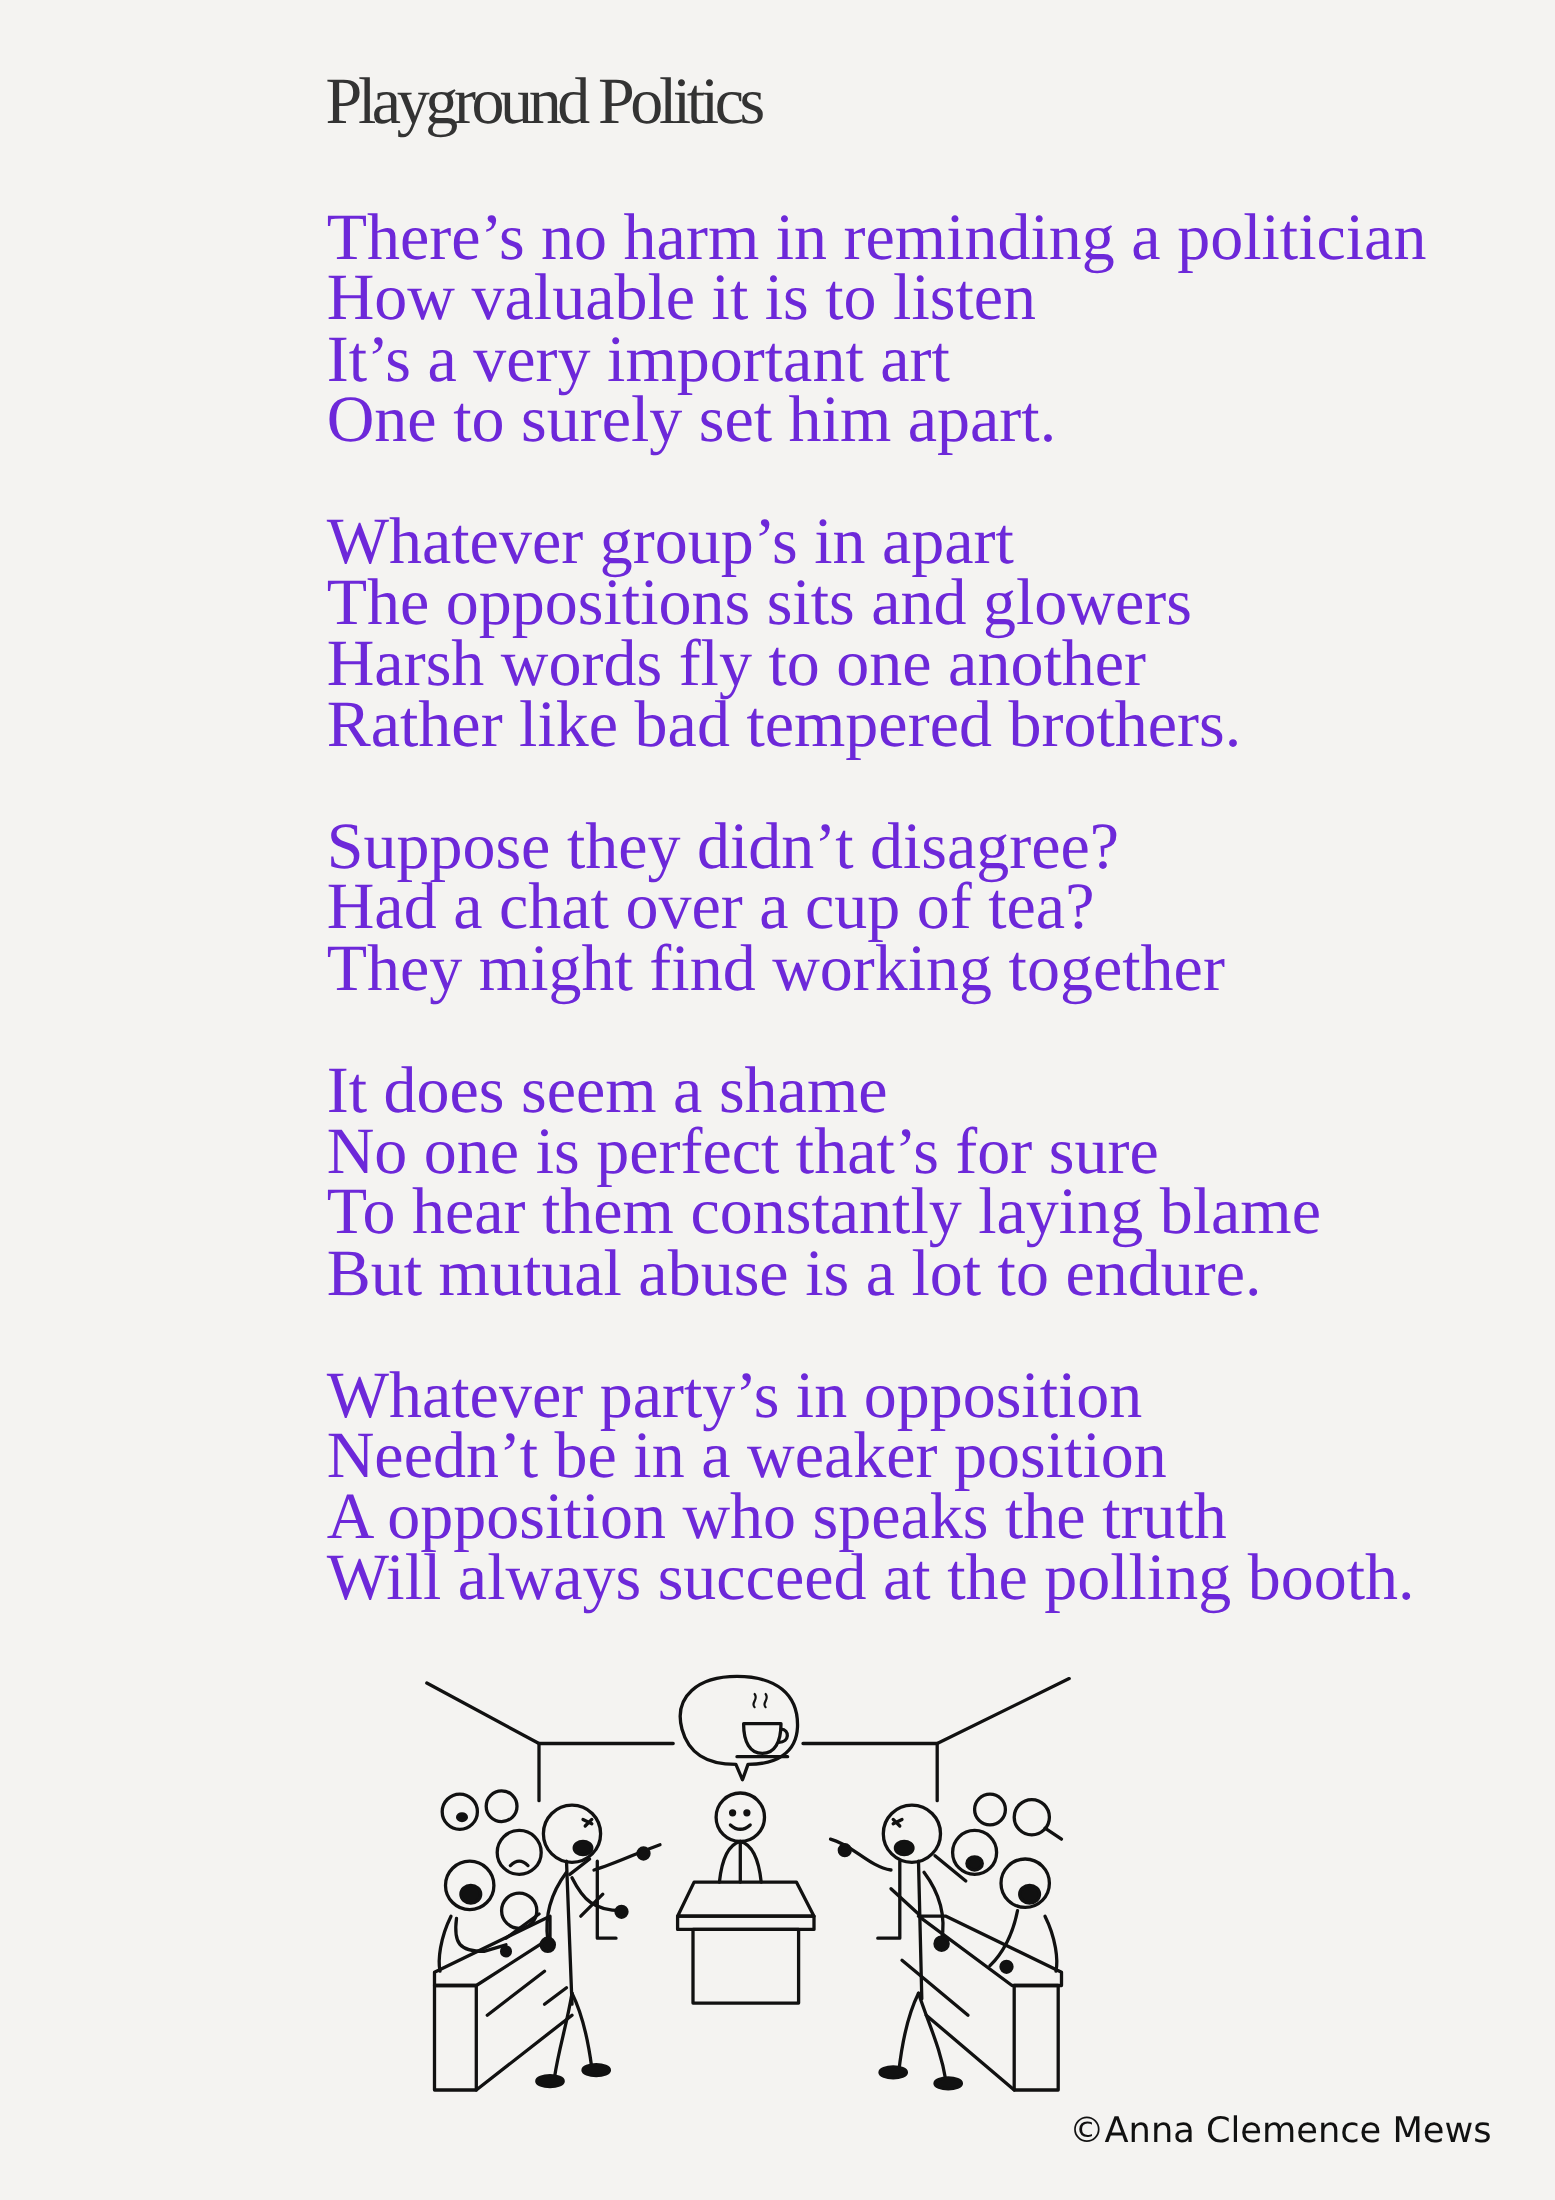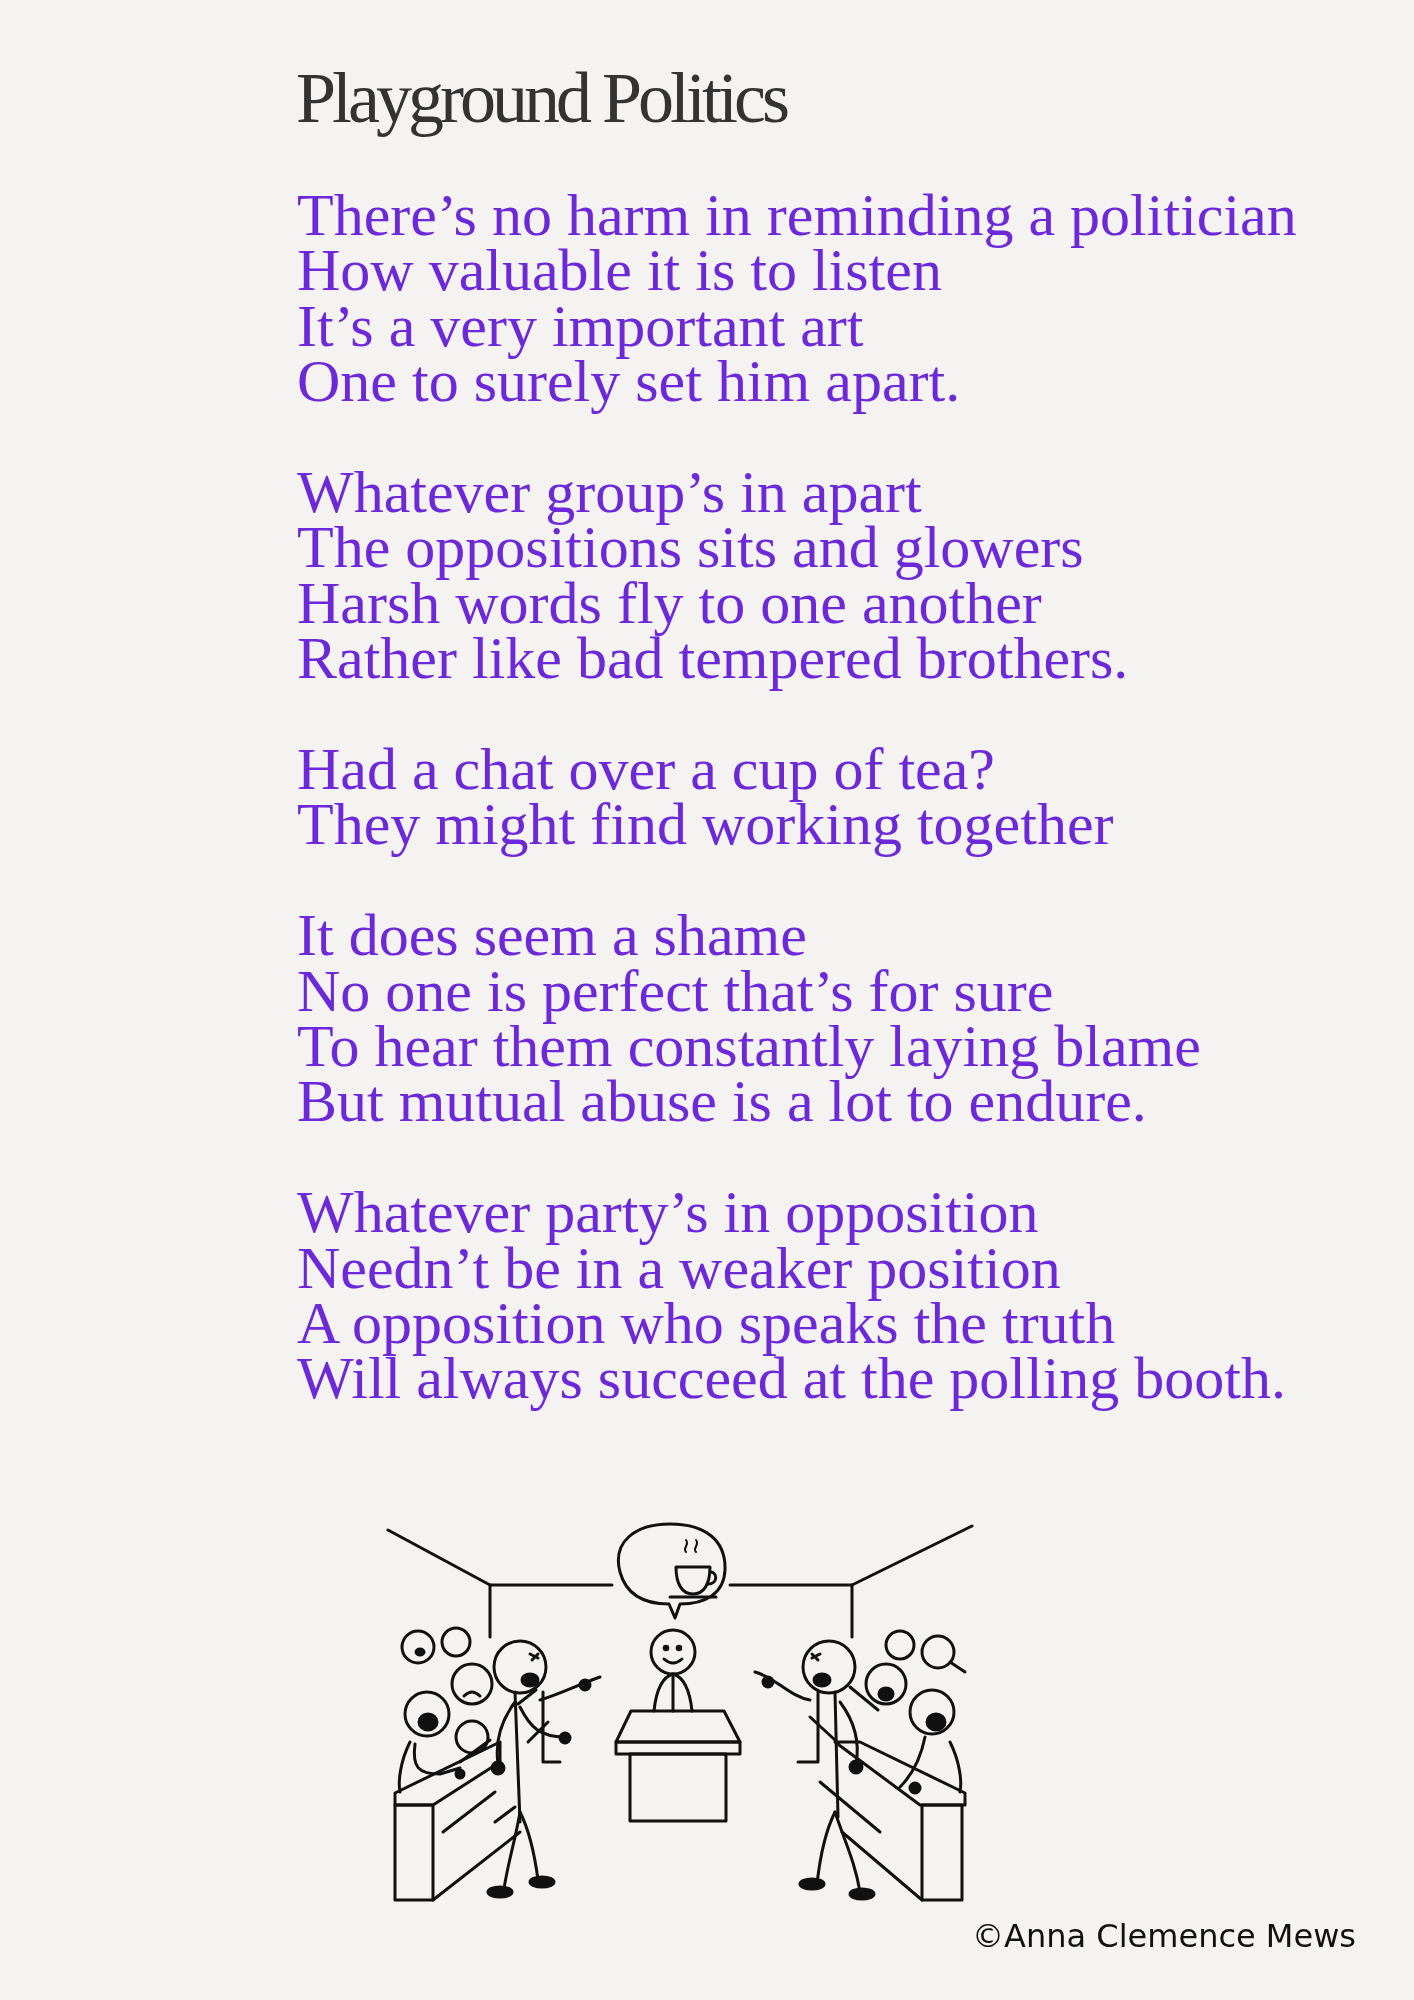--- a/index.html
+++ b/index.html
@@ -8,21 +8,21 @@
     background: #f4f3f1;
     position: relative;
     overflow: hidden;
     color: #2f2f2f;
   }
   .title {
     position: absolute;
     left: 296px; top: 62px;
     margin: 0;
     font-family: "Liberation Serif", "DejaVu Serif", serif;
-    font-size: 72px;
+    font-size: 60px;
     font-weight: normal;
     letter-spacing: -4px;
     line-height: 1;
     color: #333333;
   }
   .poem {
     position: absolute;
     left: 297px; top: 188px;
     font-family: "Liberation Serif", "DejaVu Serif", serif;
     font-size: 60px;
@@ -59,20 +59,21 @@
     <span class="line">It’s a very important art</span>
     <span class="line">One to surely set him apart.</span>
   </p>
   <p class="stanza">
     <span class="line">Whatever group’s in apart</span>
     <span class="line">The oppositions sits and glowers</span>
     <span class="line">Harsh words fly to one another</span>
     <span class="line">Rather like bad tempered brothers.</span>
   </p>
   <p class="stanza">
+    <span class="line">Suppose they didn’t disagree?</span>
     <span class="line">Had a chat over a cup of tea?</span>
     <span class="line">They might find working together</span>
   </p>
   <p class="stanza">
     <span class="line">It does seem a shame</span>
     <span class="line">No one is perfect that’s for sure</span>
     <span class="line">To hear them constantly laying blame</span>
     <span class="line">But mutual abuse is a lot to endure.</span>
   </p>
   <p class="stanza">

